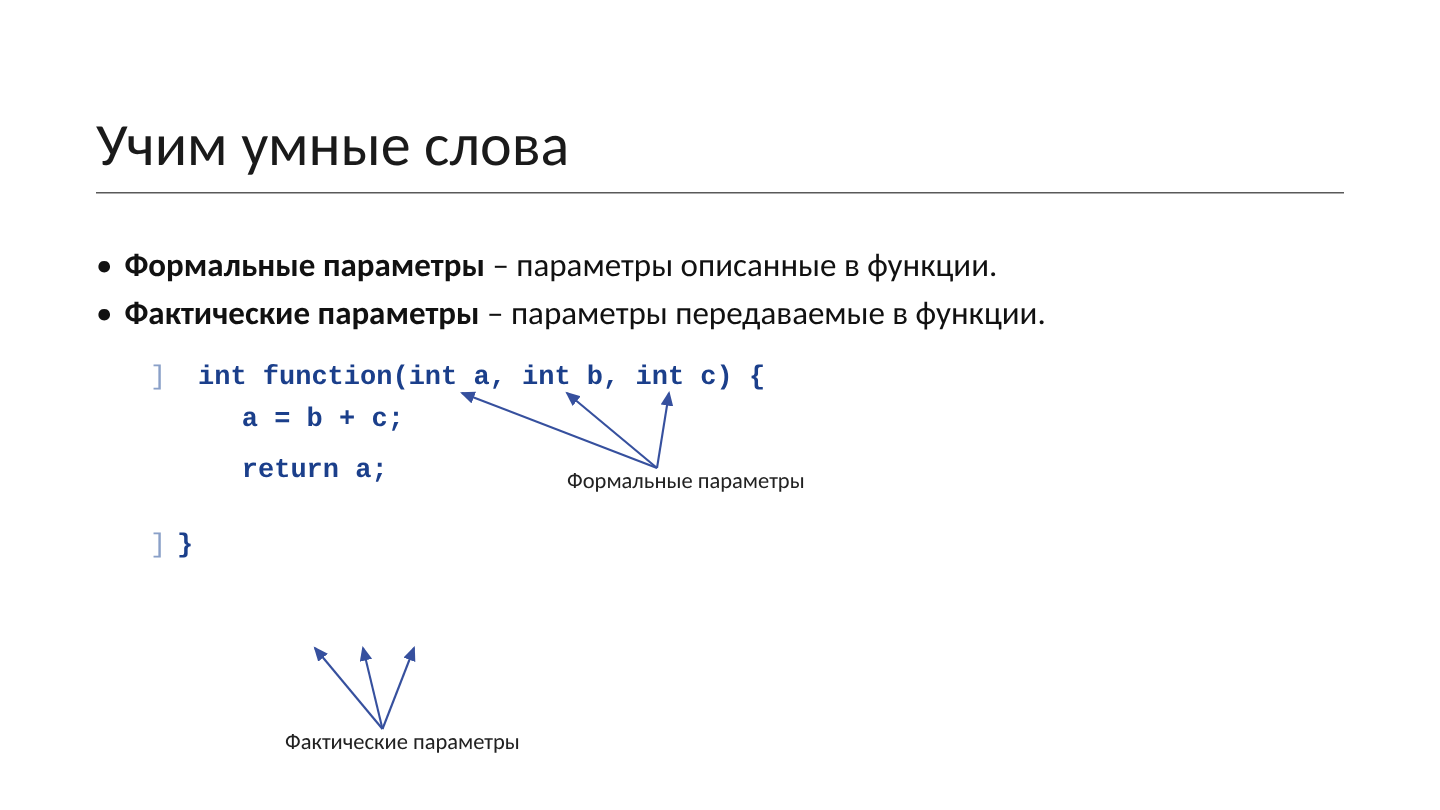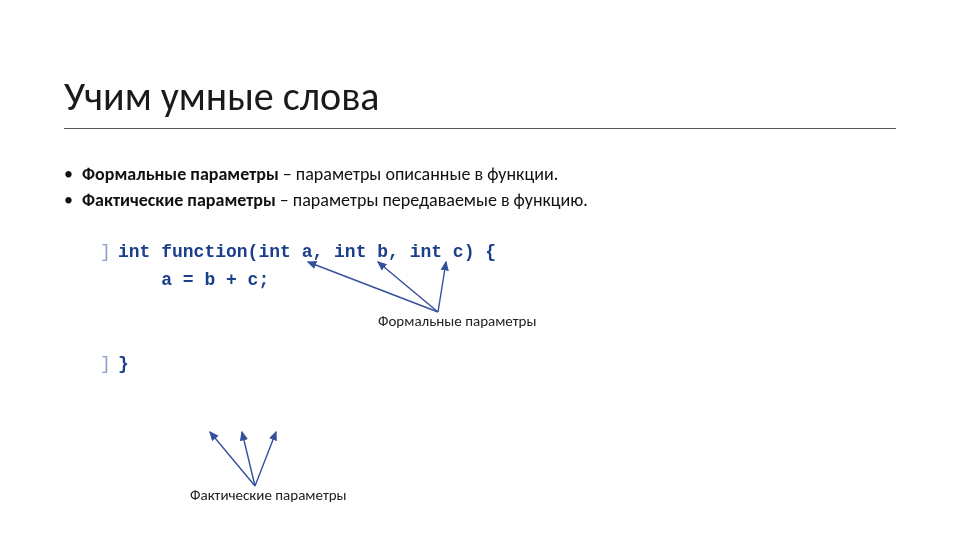--- a/index.html
+++ b/index.html
@@ -31,21 +31,21 @@
     left: 64px;
     top: 104px;
     width: 832px;
     height: 1px;
     background: #595959;
   }
   .bullets {
     position: absolute;
     left: 64px;
     top: 138px;
-    font-size: 18px;
+    font-size: 22px;
     line-height: 1.35;
     color: #111;
   }
   .bullets .row {
     margin-bottom: 2px;
   }
   .bullets .dot {
     display: inline-block;
     width: 14px;
   }
@@ -82,27 +82,28 @@
   <div class="title">Учим умные слова</div>
   <div class="rule"></div>
 
   <div class="bullets">
     <div class="row">
       <span class="dot">•</span>
       <b>Формальные параметры</b><span> – параметры описанные в функции.</span>
     </div>
     <div class="row">
       <span class="dot">•</span>
-      <b>Фактические параметры</b><span> – параметры передаваемые в функцию.</span>
+      <b>Фактические параметры</b><span> – параметры передаваемые в функции.</span>
     </div>
   </div>
 
   <div class="code" style="left:100px; top:218px; color:#8aa0c8; font-weight:400;">]</div>
-  <div class="code" style="left:118px; top:218px;">int function(int a, int b, int c) {</div>
+  <div class="code" style="left:132px; top:218px;">int function(int a, int b, int c) {</div>
   <div class="code" style="left:118px; top:246px;font-family:Liberation Mono, monospace;">    a = b + c;</div>
+  <div class="code" style="left:118px; top:280px;">    return a;</div>
   <div class="code" style="left:100px; top:330px; color:#8aa0c8; font-weight:400;">]</div>
   <div class="code" style="left:118px; top:330px;">}</div>
 
 
   <div class="label" style="left:378px; top:288px;">Формальные параметры</div>
   <div class="label" style="left:190px; top:462px;">Фактические параметры</div>
 
   <svg class="arrows">
     <defs>
       <marker id="ah" markerWidth="8" markerHeight="8" refX="6" refY="3" orient="auto">

